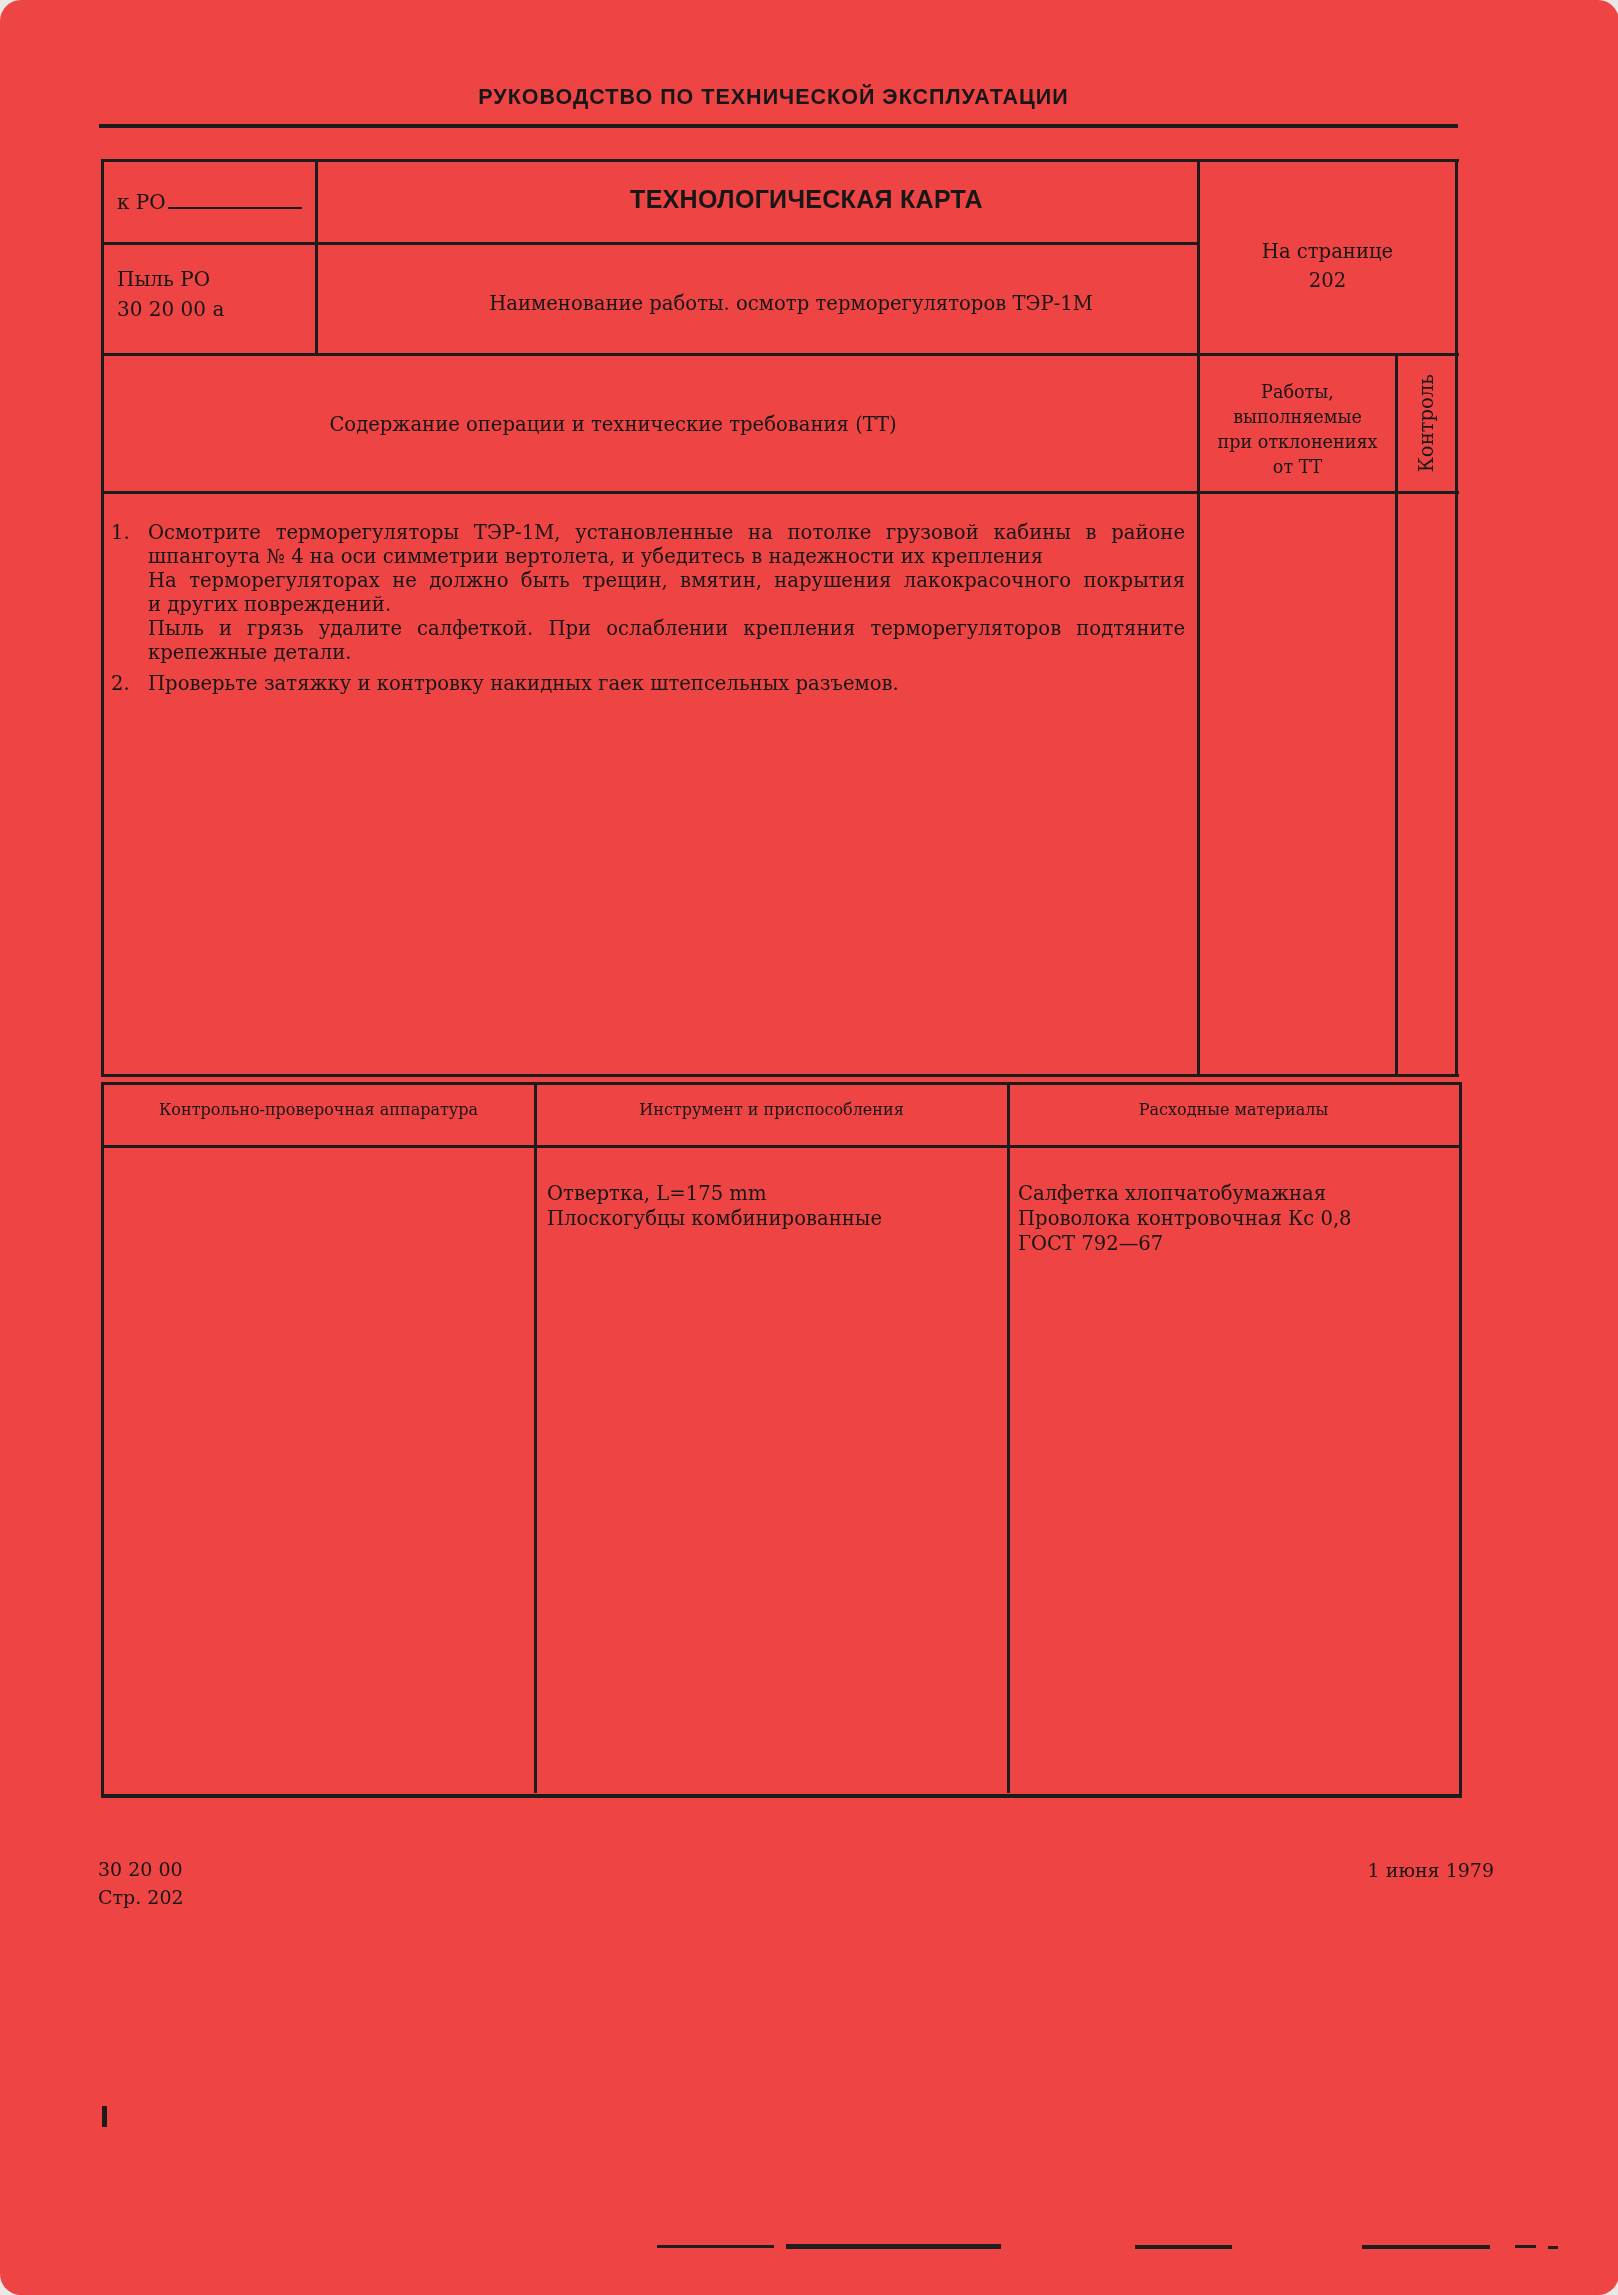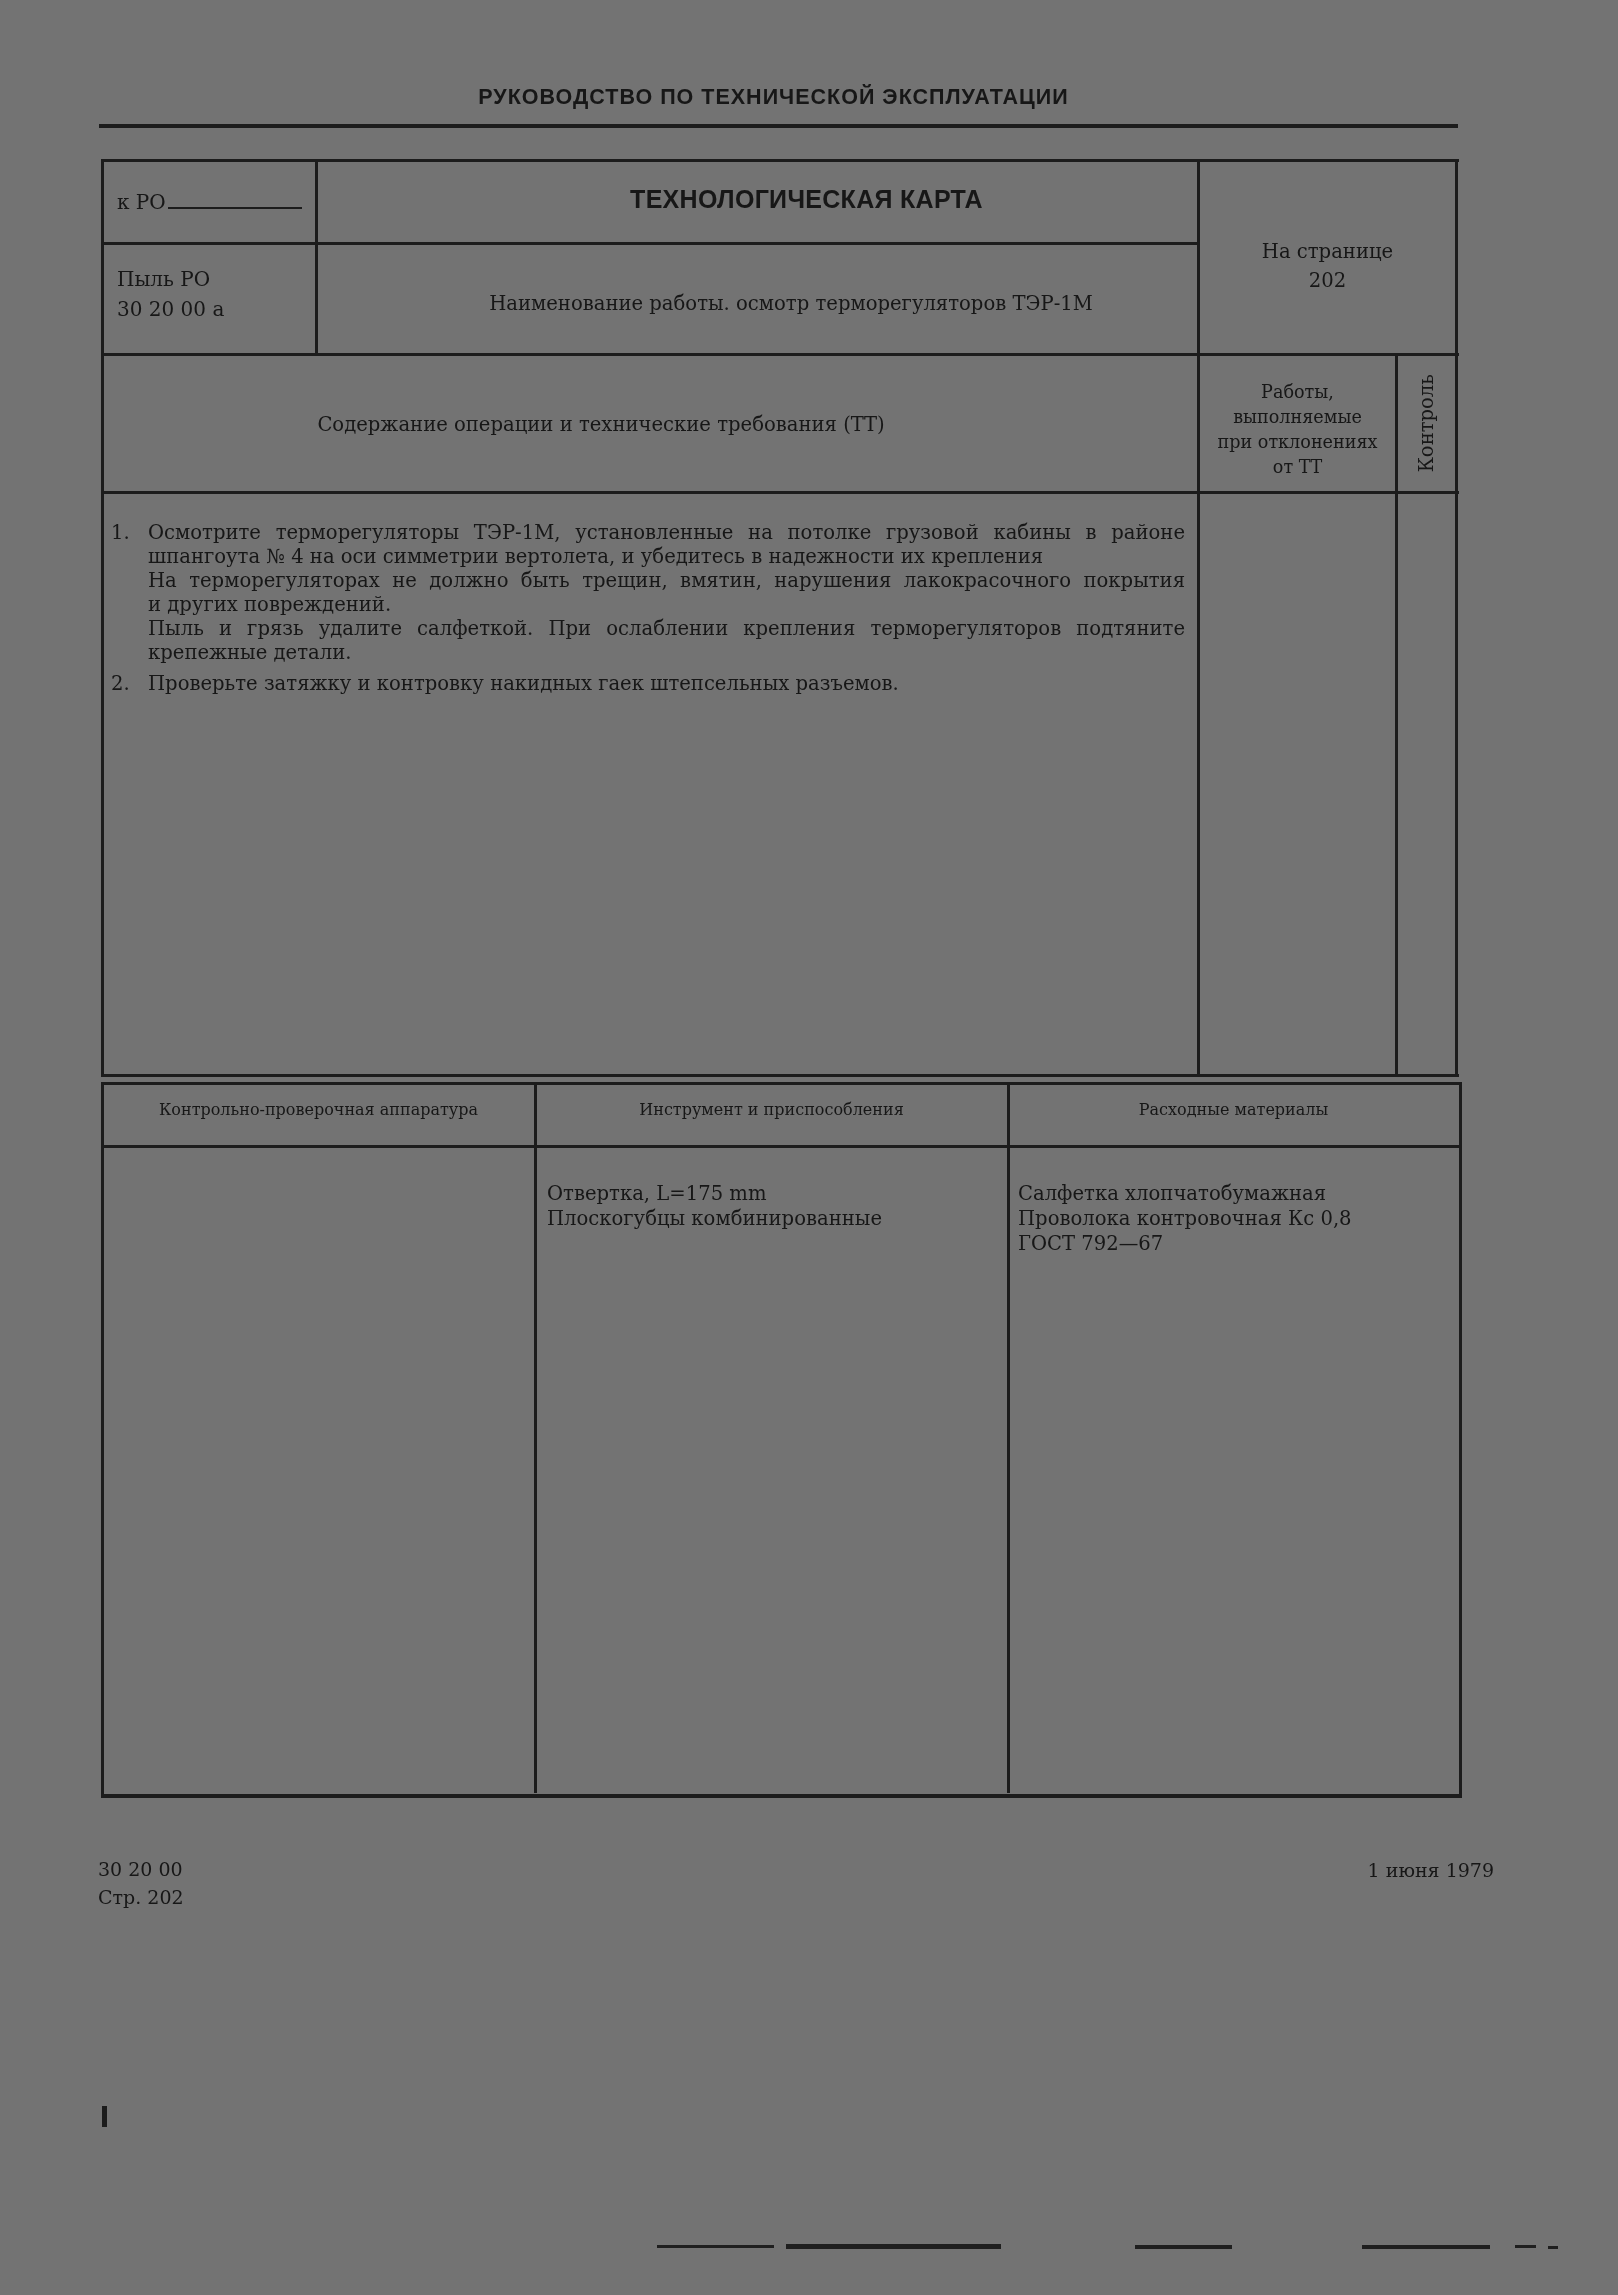--- a/index.html
+++ b/index.html
@@ -1,37 +1,38 @@
 <!DOCTYPE html>
 <html style="font-size:10.4px"><head>
 <meta charset="utf-8">
 <style>
   html,body{margin:0;padding:0;background:#e8e8e6;}
   .page{
-    position:relative;width:1619px;height:2295px;background:#737373;
+    position:relative;width:1619px;height:2295px;background:#ef4444;
     font-family:"DejaVu Serif","Liberation Serif",serif;color:#171717;
     overflow:hidden;
+    border-radius:21px;
   }
   .hl,.vl{position:absolute;background:#1c1c1c;}
   .manual-title{
     position:absolute;left:0;top:85px;width:1547px;text-align:center;
     font-family:"Liberation Sans","DejaVu Sans",sans-serif;
     font-weight:bold;font-size:21.5px;letter-spacing:1px;
   }
   .card-title{
     position:absolute;left:366px;top:185px;width:881px;text-align:center;
     font-family:"Liberation Sans","DejaVu Sans",sans-serif;
     font-weight:bold;font-size:25px;letter-spacing:0.3px;
   }
   .toro{position:absolute;left:117px;top:187px;font-size:20px;}
   .toro .blank{display:inline-block;width:134px;border-bottom:2px solid #1c1c1c;height:19.6px;margin-left:2.6px;}
   .punkt{position:absolute;left:117px;top:264px;font-size:20px;line-height:30px;}
   .work-name{position:absolute;left:319px;top:292px;width:878px;text-align:center;font-size:19.6px;padding-left:33px;}
   .on-page{position:absolute;left:1200px;top:237px;width:255px;text-align:center;font-size:19.6px;line-height:29px;}
-  .content-header{position:absolute;left:100px;top:413px;width:1002px;text-align:center;font-size:19.6px;}
+  .content-header{position:absolute;left:112px;top:413px;width:1002px;text-align:center;font-size:19.6px;}
   .dev-header{position:absolute;left:1200px;top:380px;width:195px;text-align:center;font-size:17.6px;line-height:25px;}
   .control-cell{
     position:absolute;left:1397px;top:358px;width:58px;height:131px;
     display:flex;align-items:center;justify-content:center;
   }
   .control-cell span{writing-mode:vertical-rl;transform:rotate(180deg);font-size:19.6px;}
   .op-lines{position:absolute;left:111px;top:521px;width:1074px;font-size:19.6px;line-height:24px;}
   .op-line{position:relative;padding-left:37px;}
   .op-line .num{position:absolute;left:0;top:0;}
   .op-line.just{text-align:justify;text-align-last:justify;}

